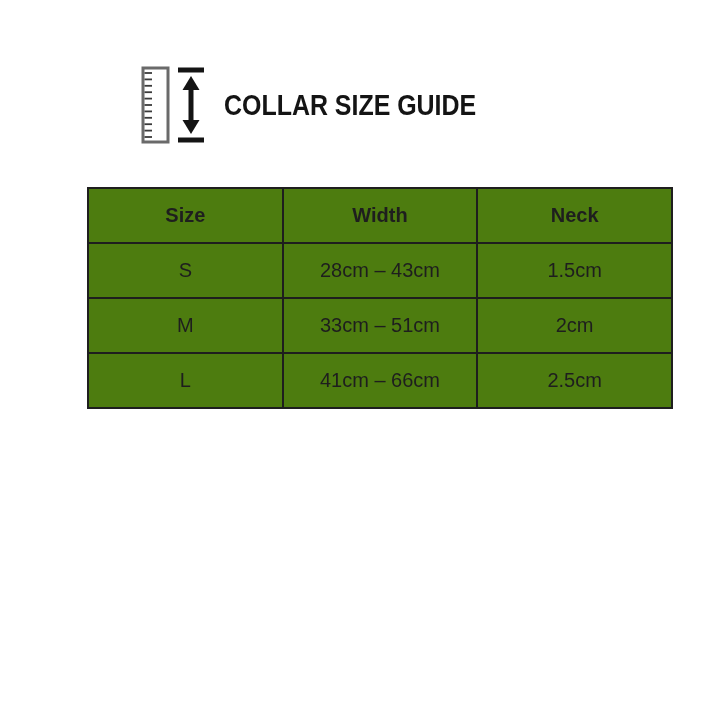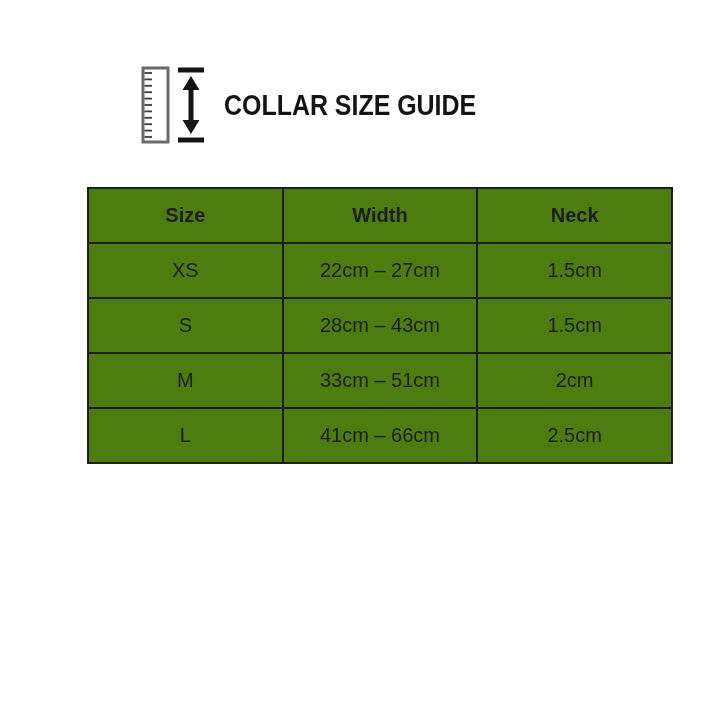--- a/index.html
+++ b/index.html
@@ -100,25 +100,20 @@
 <table class="size-table">
   <thead>
     <tr>
       <th>Size</th>
       <th>Width</th>
       <th>Neck</th>
     </tr>
   </thead>
   <tbody>
     <tr>
-      <td>XS</td>
-      <td>22cm – 27cm</td>
-      <td>1.5cm</td>
-    </tr>
-    <tr>
       <td>S</td>
       <td>28cm – 43cm</td>
       <td>1.5cm</td>
     </tr>
     <tr>
       <td>M</td>
       <td>33cm – 51cm</td>
       <td>2cm</td>
     </tr>
     <tr>

